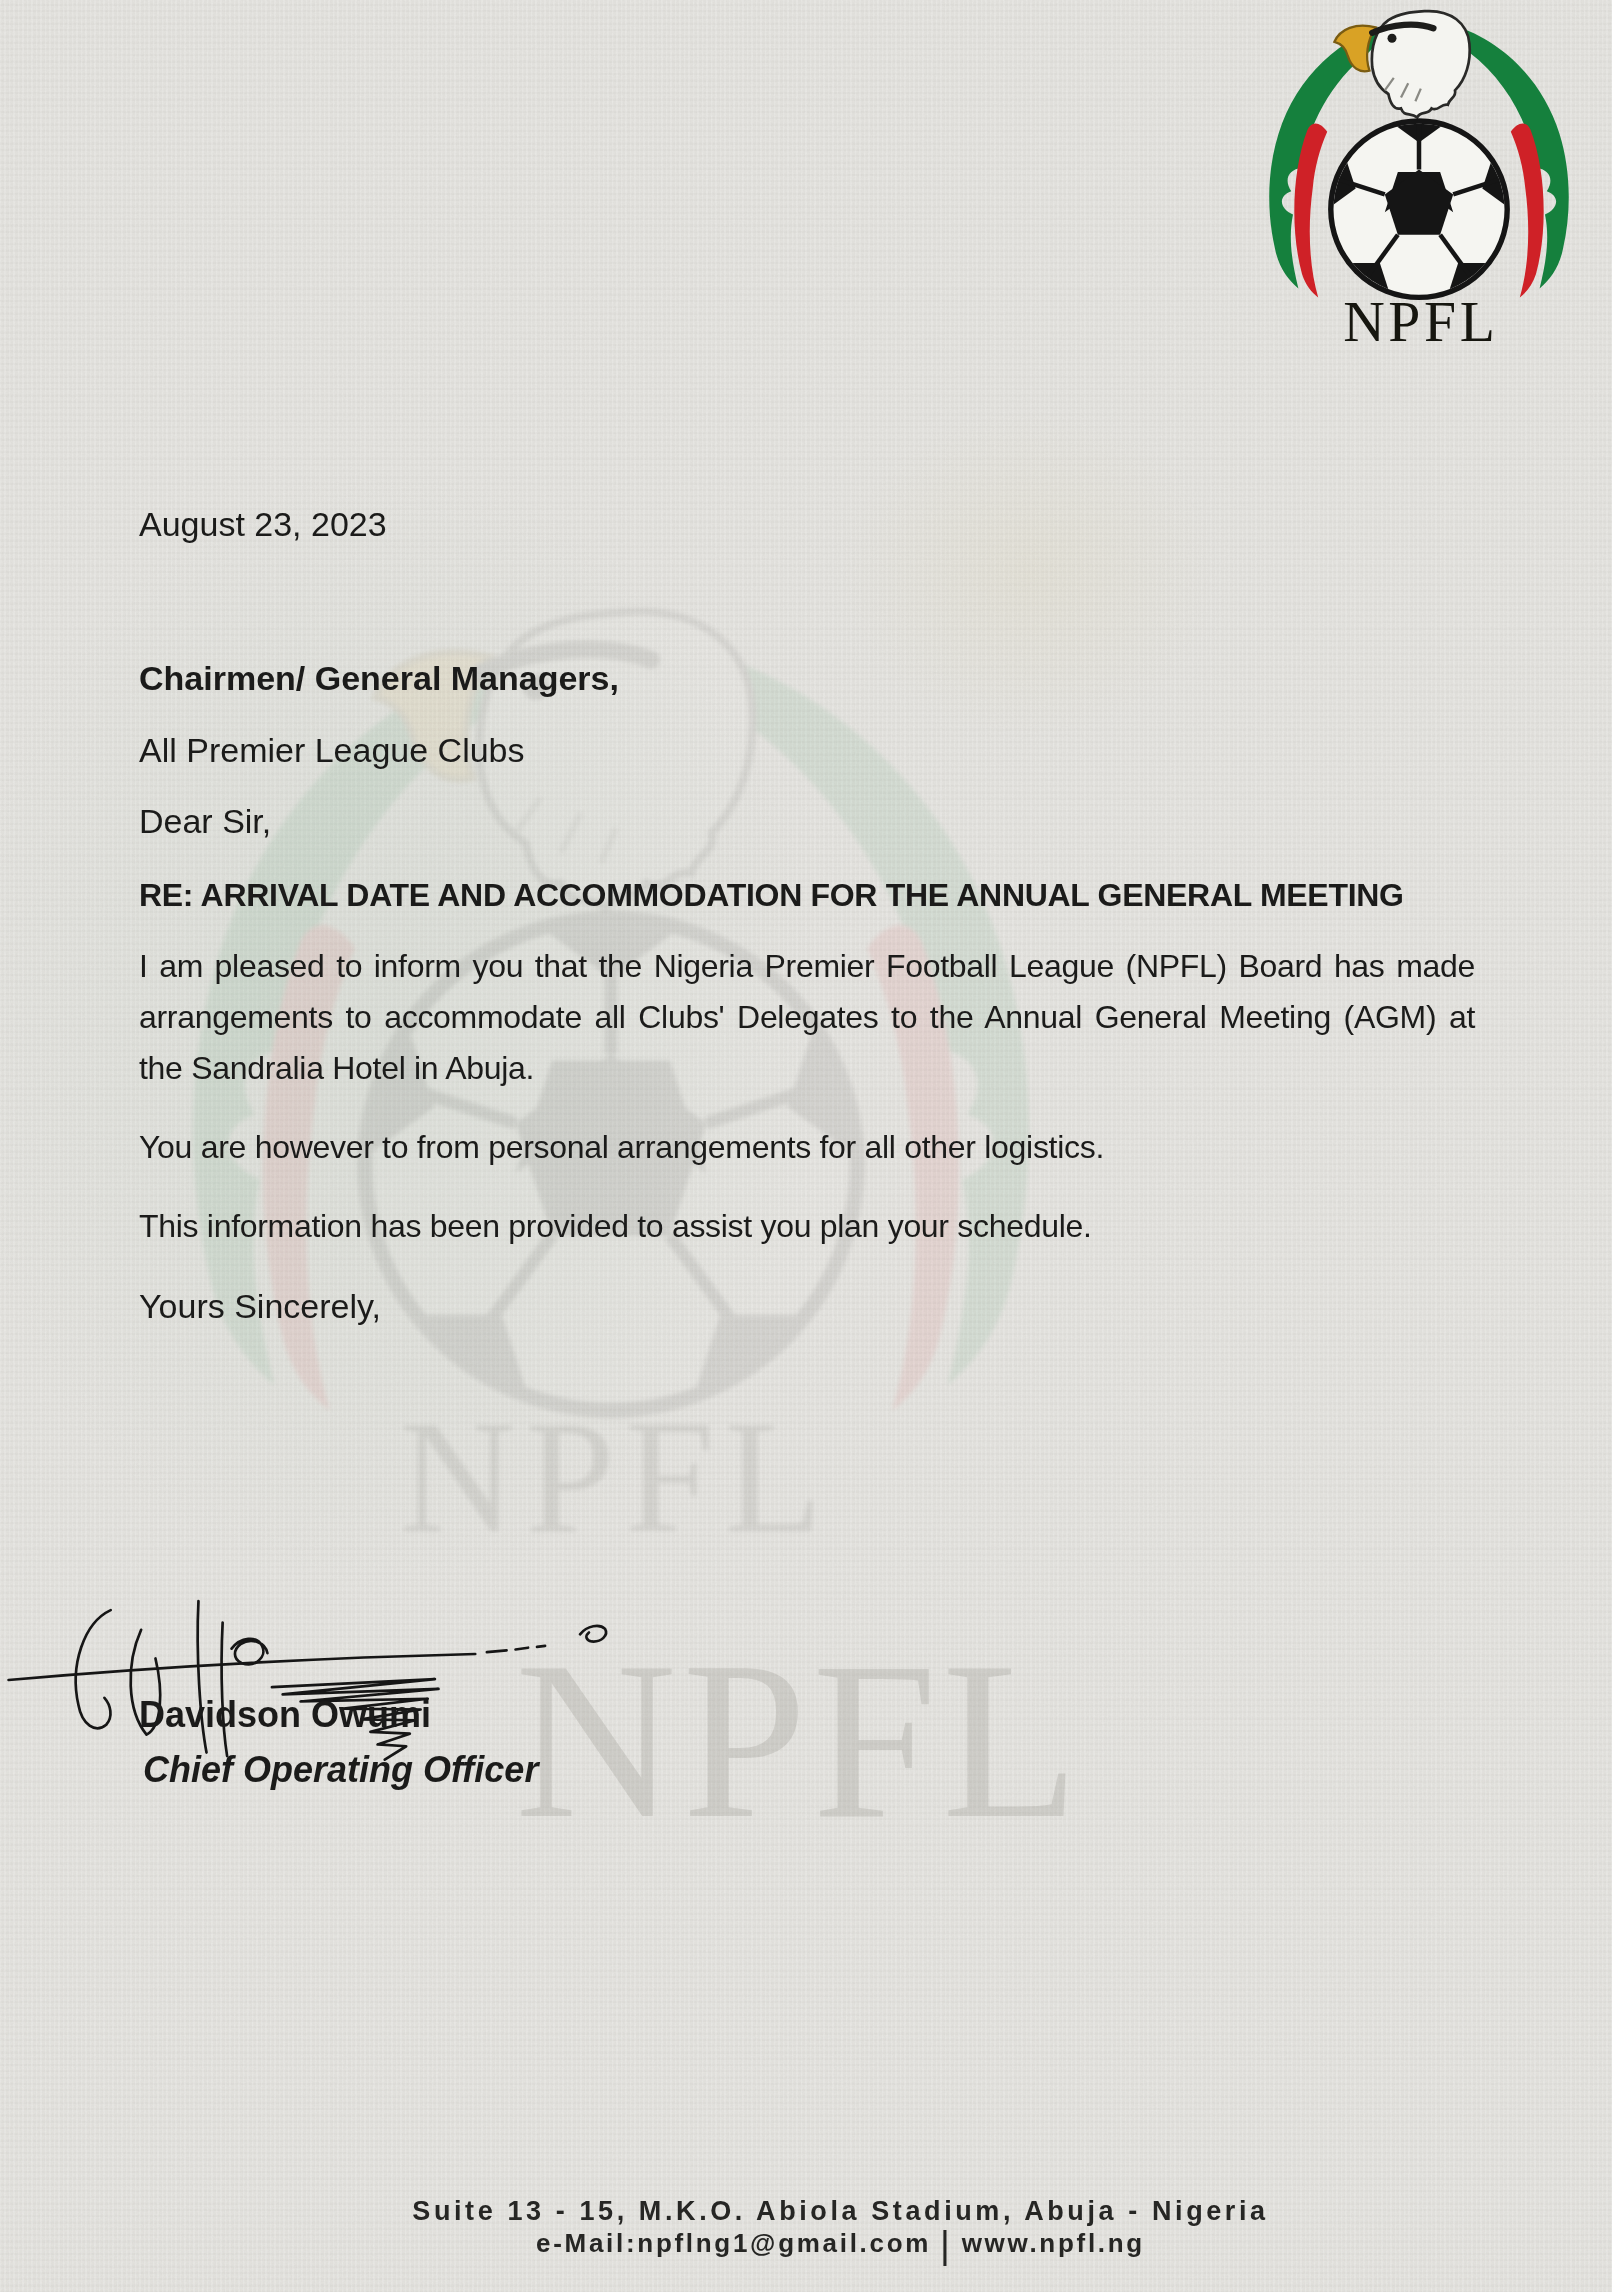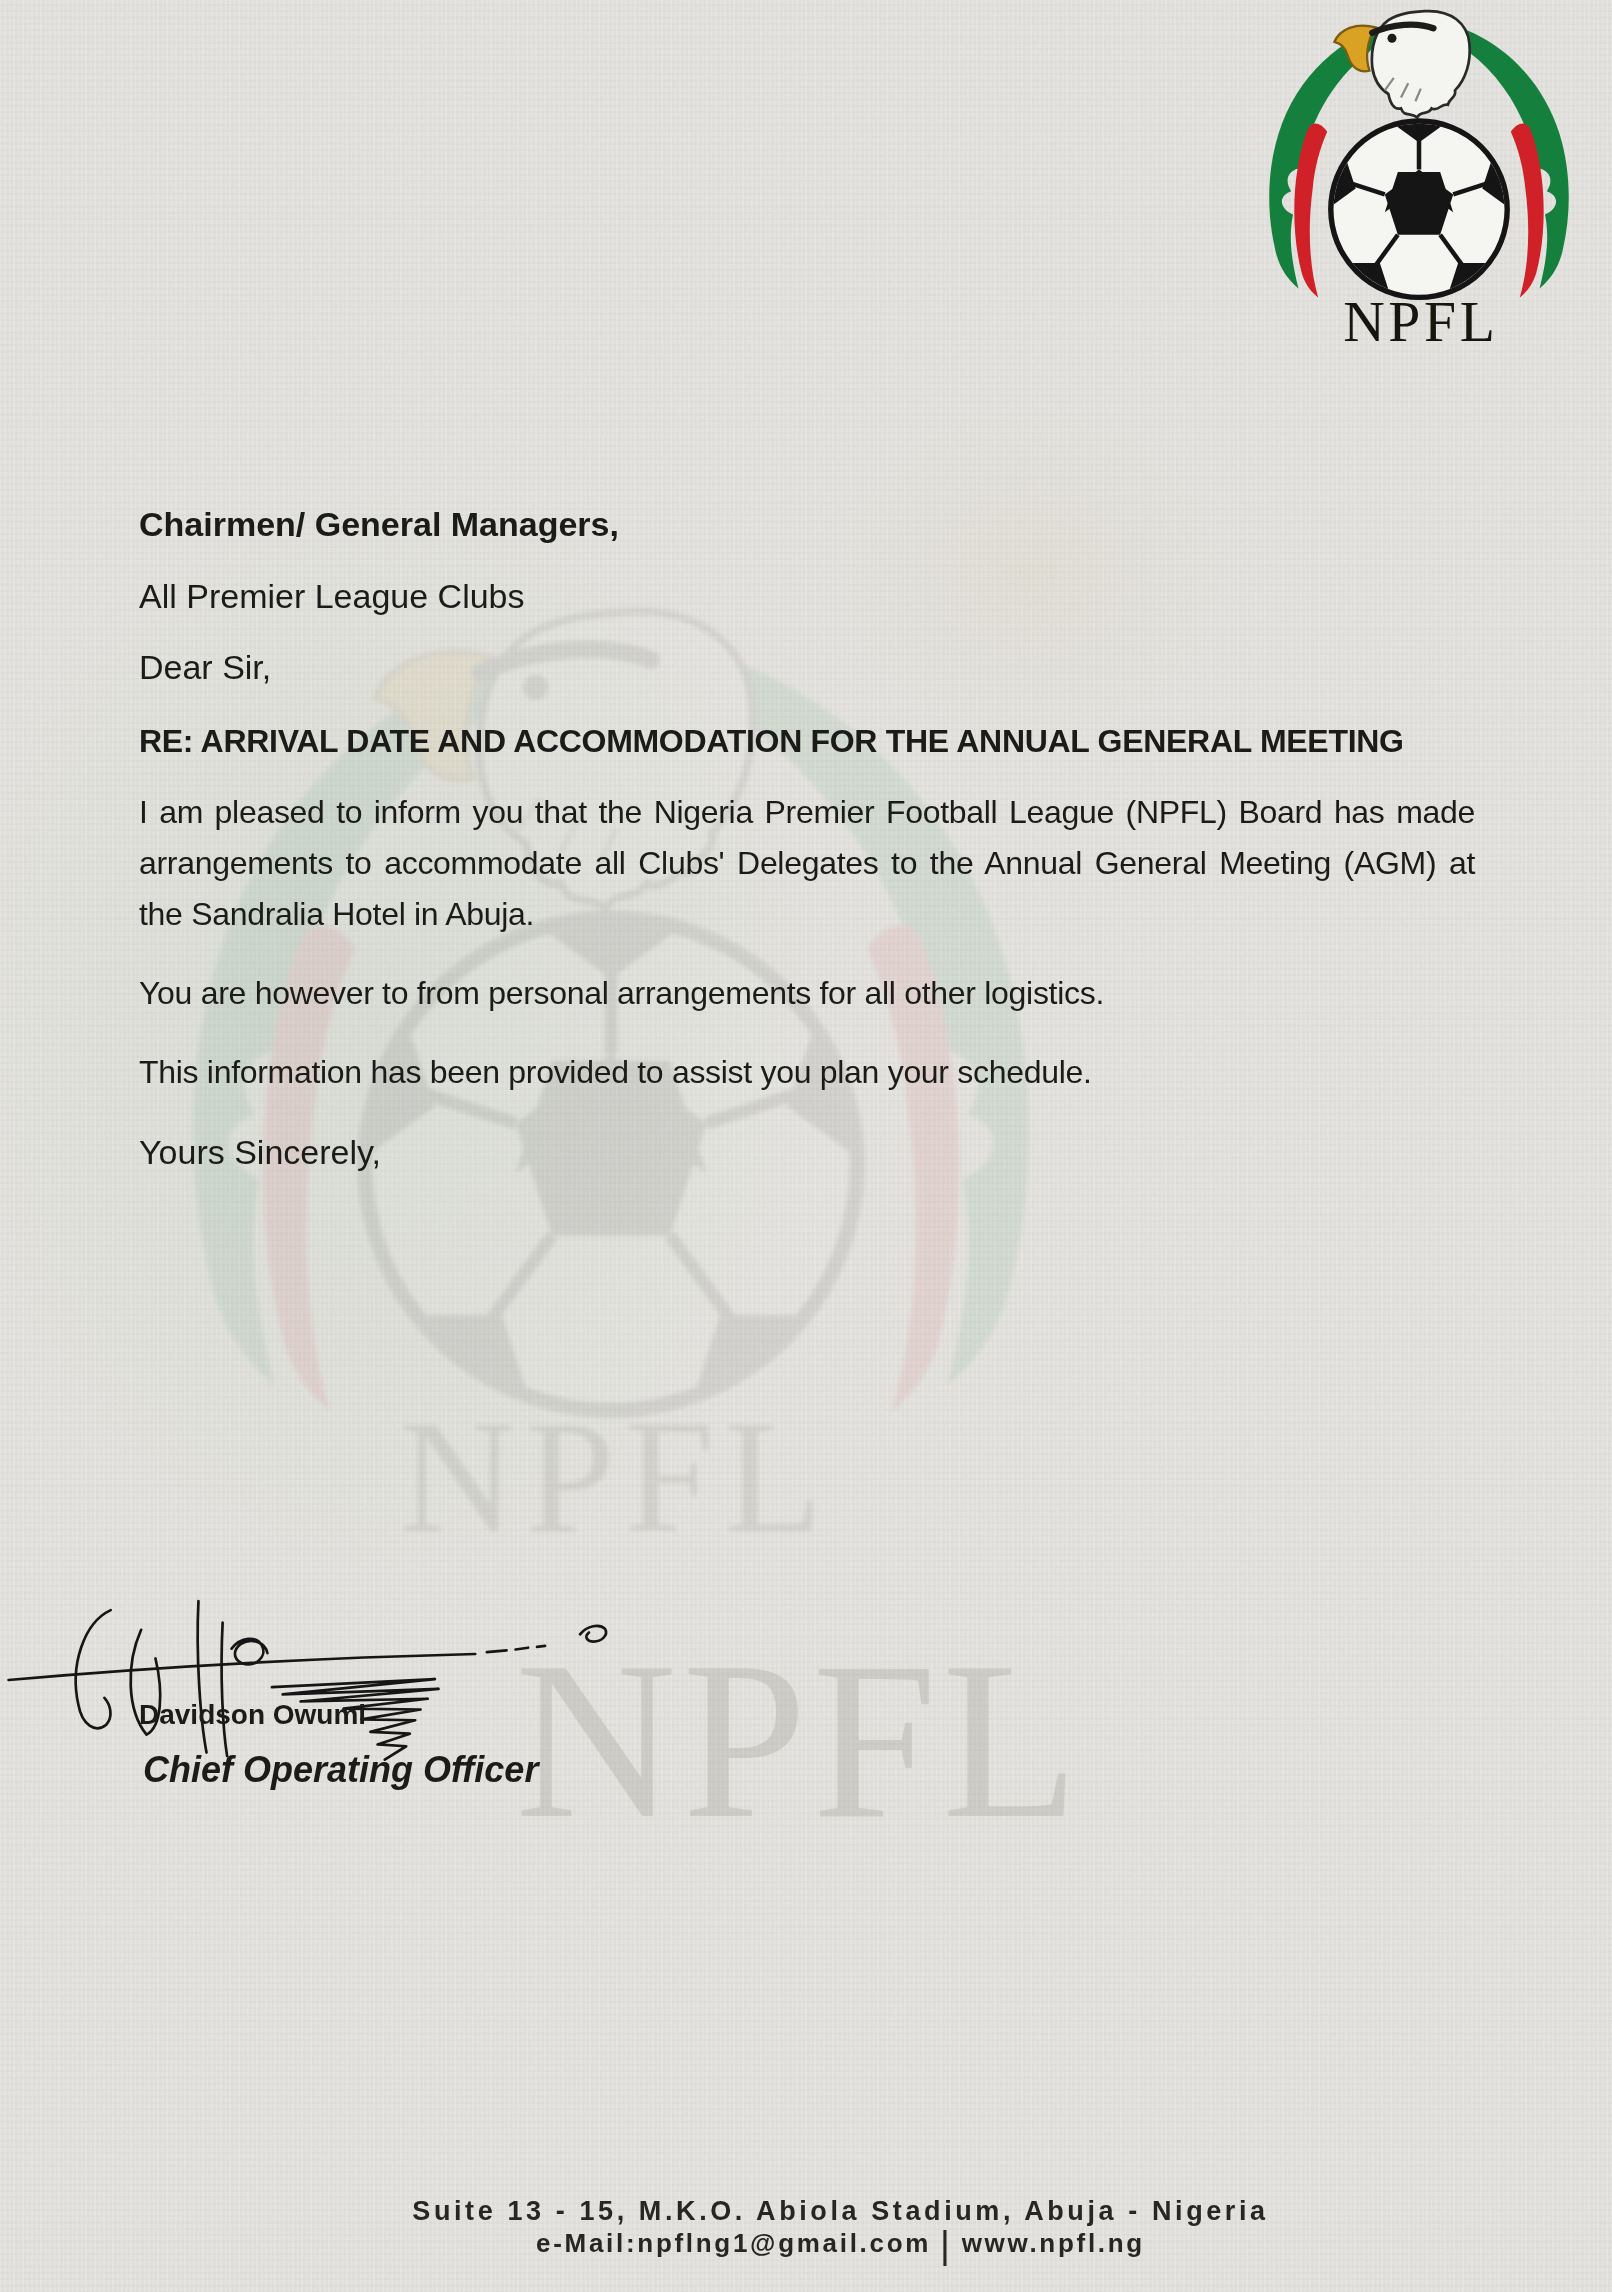--- a/index.html
+++ b/index.html
@@ -35,21 +35,21 @@
   .date{font-size:34px;line-height:52px;margin:0 0 102px 0;}
   .addr{font-size:34px;line-height:52px;margin:0 0 19.7px 0;}
   .addr.bold{font-weight:bold;}
   .salutation{font-size:34px;line-height:52px;margin:0 0 21.5px 0;}
   .subject{font-size:32px;line-height:52px;font-weight:bold;white-space:nowrap;margin:0 0 20.6px 0;letter-spacing:-0.3px;}
   .para{font-size:32px;line-height:51px;text-align:justify;letter-spacing:-0.3px;margin:0 0 28px 0;}
   .closing{font-size:34px;line-height:52px;margin:0;}
   
   .signature{position:absolute;left:5.4px;top:1592px;width:618px;height:184px;pointer-events:none;}
   .sig-block{position:absolute;left:139px;top:1693px;}
-  .sig-name{font-size:28px;line-height:43px;font-weight:bold;margin:0 0 11.6px 0;}
+  .sig-name{font-size:36px;line-height:43px;font-weight:bold;margin:0 0 11.6px 0;}
   .sig-title{font-size:36px;line-height:43px;font-weight:bold;font-style:italic;margin:4px;}
   
   .footer{position:absolute;left:16px;right:0;top:2197px;text-align:center;padding-left:52px;}
   .footer-address{font-size:27px;line-height:29.6px;font-weight:bold;letter-spacing:3.6px;color:#262624;}
   .footer-contact{font-size:26px;line-height:32px;letter-spacing:2.7px;color:#262624;}
   .fw-light{font-weight:700;}
   .fw-bold{font-weight:bold;}
   .footer-divider{font-weight:400;font-size:38px;vertical-align:-6.3px;padding:0 9px;}
 </style>
 </head>
@@ -122,20 +122,21 @@
     <use href="#npfl-crest"></use>
   </svg>
 
   <div class="text-watermark">NPFL</div>
 
   <svg class="logo" viewBox="0 0 380 390">
     <use href="#npfl-crest"></use>
   </svg>
 
   <div class="letter-body">
+    <p class="date">August 23, 2023</p>
     <p class="addr bold">Chairmen/ General Managers,</p>
     <p class="addr">All Premier League Clubs</p>
     <p class="salutation">Dear Sir,</p>
     <p class="subject">RE: ARRIVAL DATE AND ACCOMMODATION FOR THE ANNUAL GENERAL MEETING</p>
     <p class="para">I am pleased to inform you that the Nigeria Premier Football League (NPFL) Board has made arrangements to accommodate all Clubs' Delegates to the Annual General Meeting (AGM) at the Sandralia Hotel in Abuja.</p>
     <p class="para">You are however to from personal arrangements for all other logistics.</p>
     <p class="para">This information has been provided to assist you plan your schedule.</p>
     <p class="closing">Yours Sincerely,</p>
   </div>
 

